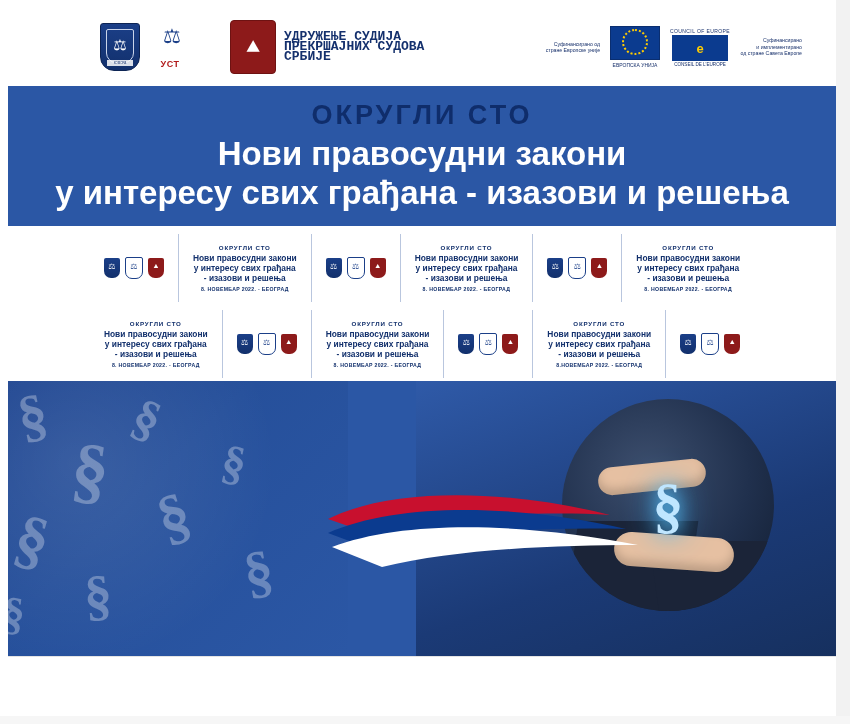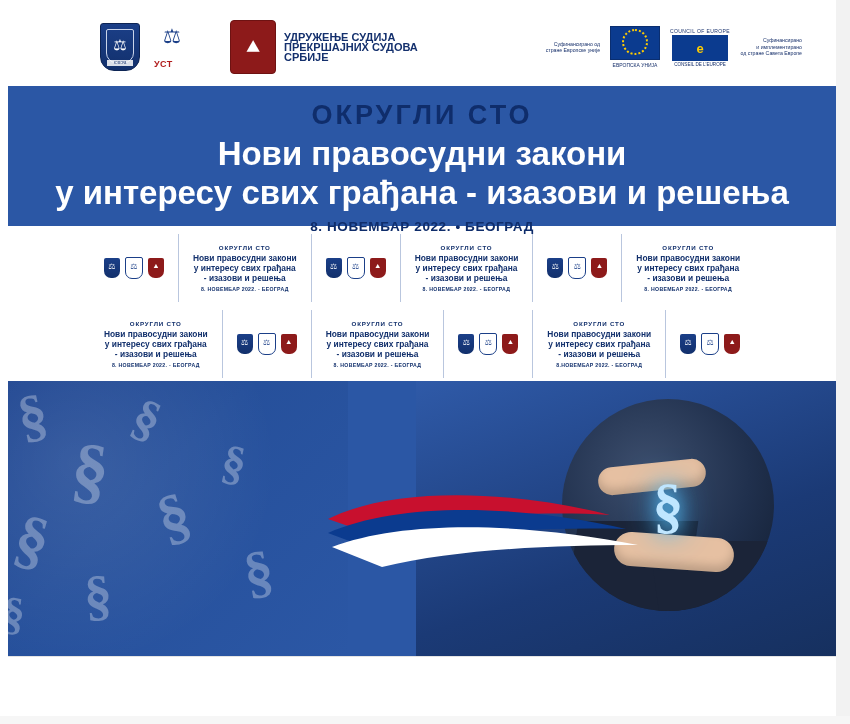--- a/index.html
+++ b/index.html
@@ -103,21 +103,21 @@
     position: absolute;
     top: 2px; left: 50%;
     transform: translateX(-50%);
     font-size: 20px;
     color: #1b3f88;
     line-height: 1;
   }
   .ust-emblem .ust-text {
     position: absolute;
     bottom: 1px; left: 0; right: 4px;
-    text-align: left;
+    text-align: center;
     font-size: 9px;
     font-weight: bold;
     color: #b01b1b;
     letter-spacing: .5px;
   }
   .ust-label {
     font-size: 9.5px;
     line-height: 11px;
     color: #14306d;
     font-style: italic;
@@ -141,25 +141,26 @@
   }
   .psp-emblem .eagle {
     position: absolute;
     left: 50%; top: 50%;
     transform: translate(-50%,-50%);
     color: #fff;
     font-size: 24px;
     line-height: 1;
   }
   .psp-label {
-    font-size: 11px;
+    font-size: 13px;
     line-height: 10px;
     color: #14306d;
     font-weight: bold;
     white-space: pre-line;
+    font-family: Liberation Mono, monospace;
   }
 
   .logo-group-right {
     margin-left: auto;
     display: flex;
     align-items: center;
     gap: 10px;
     padding-right: 20px;
   }
   .cofunded {
@@ -491,21 +492,20 @@
 и имплементирано
 од стране Савета Европе</div>
       </div>
 
     </div>
 
     <div class="title-block">
       <div class="kicker">ОКРУГЛИ СТО</div>
       <div class="title-1">Нови правосудни закони</div>
       <div class="title-2">у интересу свих грађана - изазови и решења</div>
-      <div class="subtitle">8. НОВЕМБАР 2022. • БЕОГРАД</div>
     </div>
 
     <div class="cards-strip">
 
       <div class="cards-row">
         <div class="mini">
           <div class="mini-logos">
             <div class="m-shield">
                 <span class="glyph">⚖</span>
               </div>

